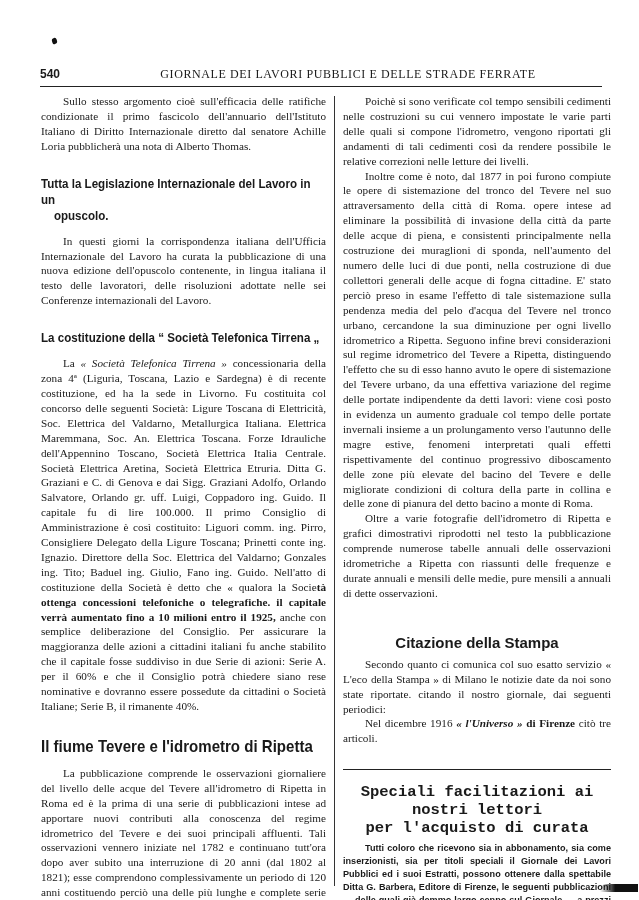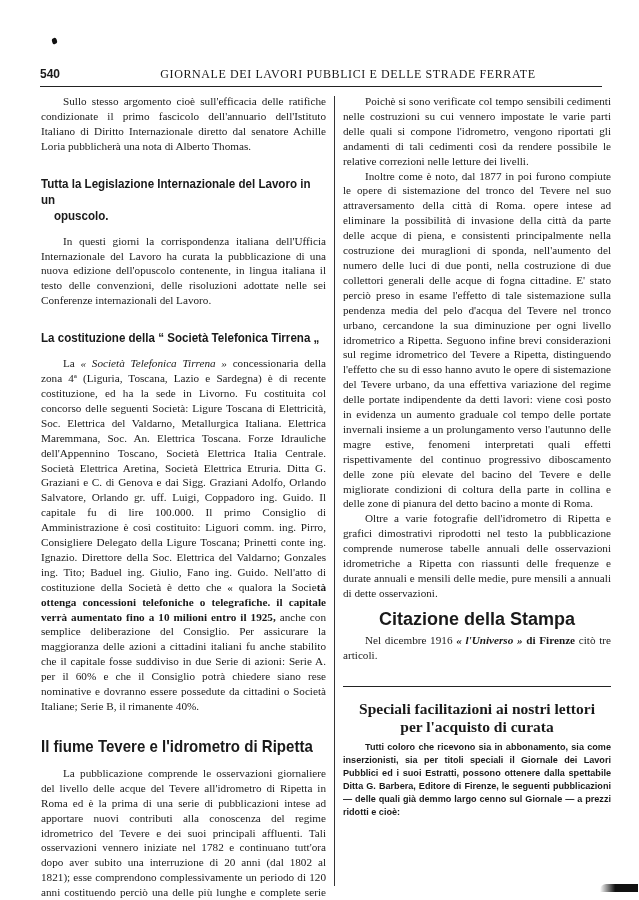--- a/index.html
+++ b/index.html
@@ -18,25 +18,25 @@
 
   .col p { margin: 0; text-indent: 22px; hyphens: auto; }
   .col p.noindent { text-indent: 0; }
   .col p + p { margin-top: 0; }
   .col .b { font-weight: bold; }
   .col .i { font-style: italic; }
 
   .h-sans { font-family: "Liberation Sans", sans-serif; font-weight: bold; font-size: 12.6px; line-height: 16px; margin: 22px 0 10px 0; text-align: left; transform: scaleX(0.92); transform-origin: left; width: 108%; }
   .h-sans .indent2 { display: block; padding-left: 14px; }
   .h-large { font-family: "Liberation Sans", sans-serif; font-weight: bold; font-size: 16.2px; line-height: 20px; margin: 22px 0 10px 0; text-align: left; transform: scaleX(0.93); transform-origin: left; width: 108%; }
-  .h-center { font-family: "Liberation Sans", sans-serif; font-weight: bold; font-size: 18px; line-height: 16px; text-align: center; margin: 10px 0 6px 0; }
+  .h-center { font-family: "Liberation Sans", sans-serif; font-weight: bold; font-size: 15px; line-height: 16px; text-align: center; margin: 34px 0 6px 0; }
 
   .sep-rule { border-top: 1.4px solid #222; margin: 23px 0 13px 0; }
 
-  .promo-title { font-family: Liberation Serif, serif; font-weight: bold; font-size: 15.5px; line-height: 18px; text-align: center; margin-bottom: 5px; }
+  .promo-title { font-family: Liberation Mono, monospace; font-weight: bold; font-size: 15.5px; line-height: 18px; text-align: center; margin-bottom: 5px; }
   .promo-body { font-family: "Liberation Sans", sans-serif; font-weight: bold; font-size: 9.1px; line-height: 13px; text-align: justify; }
   .promo-body p { margin: 0; text-indent: 22px; }
   .corner-smudge { position: absolute; left: 600px; top: 884px; width: 38px; height: 8px; background: linear-gradient(90deg, rgba(0,0,0,0), #111 40%); border-radius: 6px 0 0 0; }
 </style>
 </head>
 <body>
 
 <div class="page">
   <div class="ink-blot"></div>
 
@@ -47,35 +47,36 @@
   <div class="header-rule"></div>
   <div class="column-rule"></div>
 
   <div class="col col-left">
     <p>Sullo stesso argomento cioè sull'efficacia delle ratifiche condizionate il primo fascicolo dell'annuario dell'Istituto Italiano di Diritto Internazionale diretto dal senatore Achille Loria pubblicherà una nota di Alberto Thomas.</p>
 
     <div class="h-sans">
       <span>Tutta la Legislazione Internazionale del Lavoro in un</span>
       <span class="indent2">opuscolo.</span>
     </div>
-    <p>In questi giorni la corrispondenza italiana dell'Ufficia Internazionale del Lavoro ha curata la pubblicazione di una nuova edizione dell'opuscolo contenente, in lingua italiana il testo delle convenzioni, delle risoluzioni adottate nelle sei Conferenze internazionali del Lavoro.</p>
+    <p>In questi giorni la corrispondenza italiana dell'Ufficia Internazionale del Lavoro ha curata la pubblicazione di una nuova edizione dell'opuscolo contenente, in lingua italiana il testo delle lavoratori, delle risoluzioni adottate nelle sei Conferenze internazionali del Lavoro.</p>
 
     <div class="h-sans">La costituzione della “ Società Telefonica Tirrena „</div>
     <p><span>La </span><span class="i">« Società Telefonica Tirrena »</span><span> concessionaria della zona 4ª (Liguria, Toscana, Lazio e Sardegna) è di recente costituzione, ed ha la sede in Livorno. Fu costituita col concorso delle seguenti Società: Ligure Toscana di Elettricità, Soc. Elettrica del Valdarno, Metallurgica Italiana. Elettrica Maremmana, Soc. An. Elettrica Toscana. Forze Idrauliche dell'Appennino Toscano, Società Elettrica Italia Centrale. Società Elettrica Aretina, Società Elettrica Etruria. Ditta G. Graziani e C. di Genova e dai Sigg. Graziani Adolfo, Orlando Salvatore, Orlando gr. uff. Luigi, Coppadoro ing. Guido. Il capitale fu di lire 100.000. Il primo Consiglio di Amministrazione è così costituito: Liguori comm. ing. Pirro, Consigliere Delegato della Ligure Toscana; Prinetti conte ing. Ignazio. Direttore della Soc. Elettrica del Valdarno; Gonzales ing. Tito; Baduel ing. Giulio, Fano ing. Guido. Nell'atto di costituzione della Società è detto che « qualora la Socie</span><span class="b">tà ottenga concessioni telefoniche o telegrafiche. il capitale verrà aumentato fino a 10 milioni entro il 1925,</span><span> anche con semplice deliberazione del Consiglio. Per assicurare la maggioranza delle azioni a cittadini italiani fu anche stabilito che il capitale fosse suddiviso in due Serie di azioni: Serie A. per il 60% e che il Consiglio potrà chiedere siano rese nominative e dovranno essere possedute da cittadini o Società Italiane; Serie B, il rimanente 40%.</span></p>
 
     <div class="h-large">Il fiume Tevere e l'idrometro di Ripetta</div>
     <p>La pubblicazione comprende le osservazioni giornaliere del livello delle acque del Tevere all'idrometro di Ripetta in Roma ed è la prima di una serie di pubblicazioni intese ad apportare nuovi contributi alla conoscenza del regime idrometrico del Tevere e dei suoi principali affluenti. Tali osservazioni vennero iniziate nel 1782 e continuano tutt'ora dopo aver subito una interruzione di 20 anni (dal 1802 al 1821); esse comprendono complessivamente un periodo di 120 anni costituendo perciò una delle più lunghe e complete serie di osservazioni idrometriche che attualmente si posseggano.</p>
   </div>
 
   <div class="col col-right">
     <p>Poichè si sono verificate col tempo sensibili cedimenti nelle costruzioni su cui vennero impostate le varie parti delle quali si compone l'idrometro, vengono riportati gli andamenti di tali cedimenti così da rendere possibile le relative correzioni nelle letture dei livelli.</p>
     <p>Inoltre come è noto, dal 1877 in poi furono compiute le opere di sistemazione del tronco del Tevere nel suo attraversamento della città di Roma. opere intese ad eliminare la possibilità di invasione della città da parte delle acque di piena, e consistenti principalmente nella costruzione dei muraglioni di sponda, nell'aumento del numero delle luci di due ponti, nella costruzione di due collettori generali delle acque di fogna cittadine. E' stato perciò preso in esame l'effetto di tale sistemazione sulla pendenza media del pelo d'acqua del Tevere nel tronco urbano, cercandone la sua diminuzione per ogni livello idrometrico a Ripetta. Seguono infine brevi considerazioni sul regime idrometrico del Tevere a Ripetta, distinguendo l'effetto che su di esso hanno avuto le opere di sistemazione del Tevere urbano, da una effettiva variazione del regime delle portate indipendente da detti lavori: viene così posto in evidenza un aumento graduale col tempo delle portate invernali insieme a un prolungamento verso l'autunno delle magre estive, fenomeni interpretati quali effetti rispettivamente del continuo progressivo diboscamento delle zone più elevate del bacino del Tevere e delle migliorate condizioni di coltura della parte in collina e delle zone di pianura del detto bacino a monte di Roma.</p>
     <p>Oltre a varie fotografie dell'idrometro di Ripetta e grafici dimostrativi riprodotti nel testo la pubblicazione comprende numerose tabelle annuali delle osservazioni idrometriche a Ripetta con riassunti delle frequenze e durate annuali e mensili delle medie, pure mensili a annuali di dette osservazioni.</p>
 
     <div class="h-center">Citazione della Stampa</div>
+    <p>Secondo quanto ci comunica col suo esatto servizio « L'eco della Stampa » di Milano le notizie date da noi sono state riportate. citando il nostro giornale, dai seguenti periodici:</p>
     <p><span>Nel dicembre 1916 </span><span class="b i">« l'Universo »</span><span class="b"> di Firenze</span><span> citò tre articoli.</span></p>
 
     <div class="sep-rule"></div>
 
     <div>
       <div class="promo-title">
         <div>Speciali facilitazioni ai nostri lettori</div>
         <div>per l'acquisto di curata</div>
       </div>
       <div class="promo-body">

